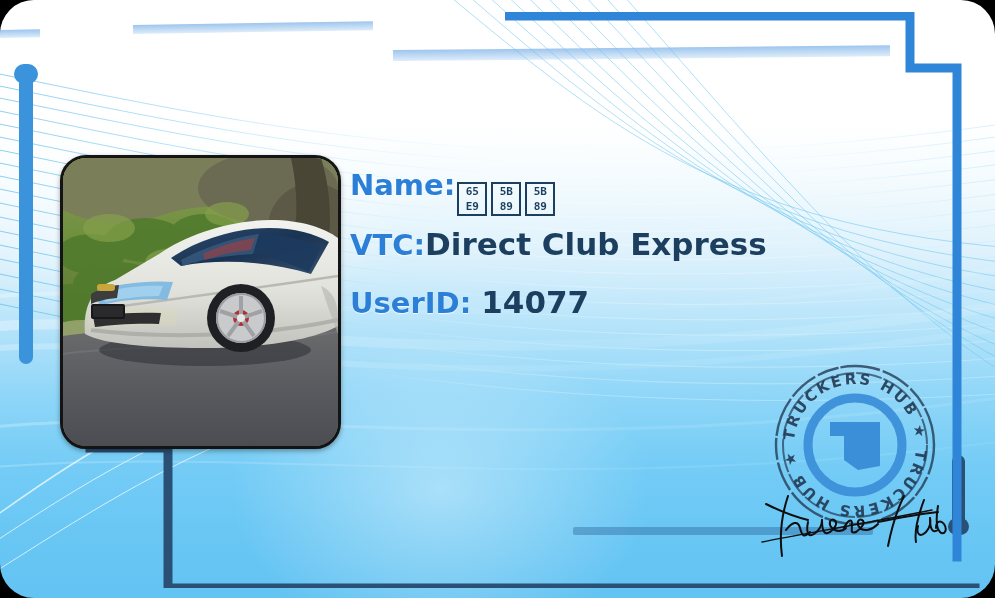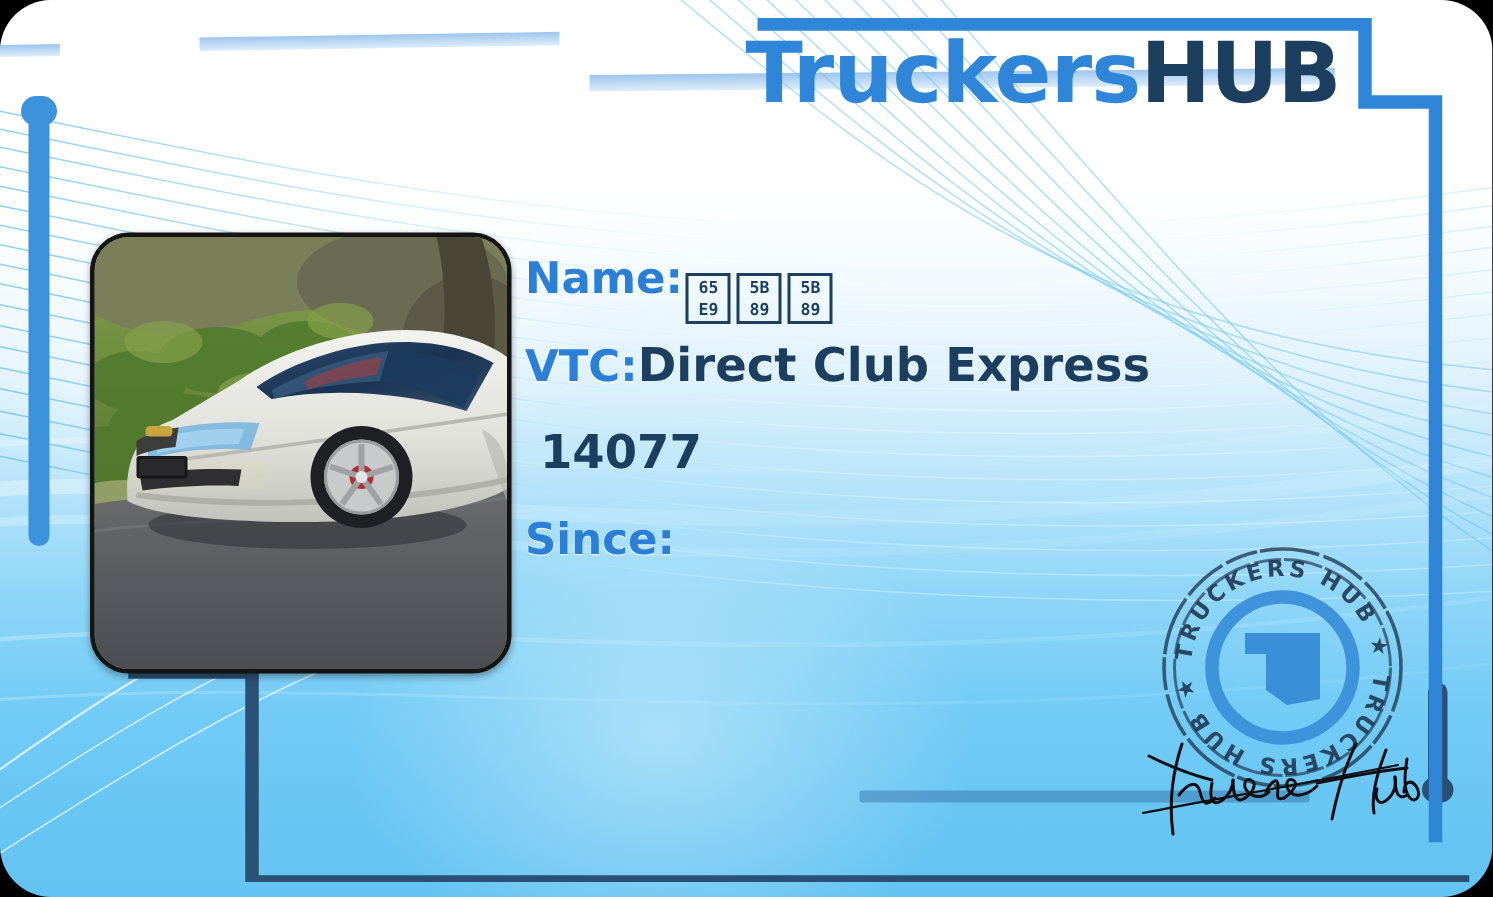--- a/index.html
+++ b/index.html
@@ -285,23 +285,20 @@
   <div id="pin-right"></div>
 
   <svg id="frame-bl" viewBox="0 0 975 578" fill="none">
     <path d="M80 0 L80 160 L158 160 L158 300 L965 300" transform="translate(0,278)" stroke="#2a5075" stroke-width="9" stroke-linecap="square" stroke-linejoin="miter"></path>
   </svg>
 
   <svg id="frame-tr" viewBox="0 0 480 560" fill="none">
     <path d="M-20 4 L405 4 L405 56 L452 56 L452 545" stroke="#2f86d8" stroke-width="9" stroke-linecap="square" stroke-linejoin="miter"></path>
   </svg>
 
-  <div id="logo">
-    <span class="t1">Truckers</span><span class="t2">HUB</span>
-  </div>
 
   <div id="photo-frame">
     <svg id="photo-canvas" viewBox="0 0 275 288" preserveAspectRatio="none">
       <defs>
         <linearGradient id="roadg" x1="0" y1="0" x2="0" y2="1">
           <stop offset="0%" stop-color="#6e6e70"></stop>
           <stop offset="45%" stop-color="#5d5e62"></stop>
           <stop offset="100%" stop-color="#4c4d52"></stop>
         </linearGradient>
         <linearGradient id="bushg" x1="0" y1="0" x2="0" y2="1">
@@ -415,25 +412,25 @@
         </span>
       </span>
     </div>
 
     <div class="row">
       <span class="lbl">VTC:</span>
       <span class="val">Direct Club Express</span>
     </div>
 
     <div class="row gap">
+      <span class="lbl">UserID:</span>
       <span class="val">14077</span>
     </div>
 
     <div class="row">
-      <span class="lbl">Since:</span>
     </div>
 
   </div>
 
   <svg id="stamp" viewBox="0 0 166 166">
     <defs>
       <path id="arc-top" d="M 22 83 A 61 61 0 0 1 144 83"></path>
       <path id="arc-bot" d="M 144 83 A 61 61 0 0 1 22 83"></path>
     </defs>
 

